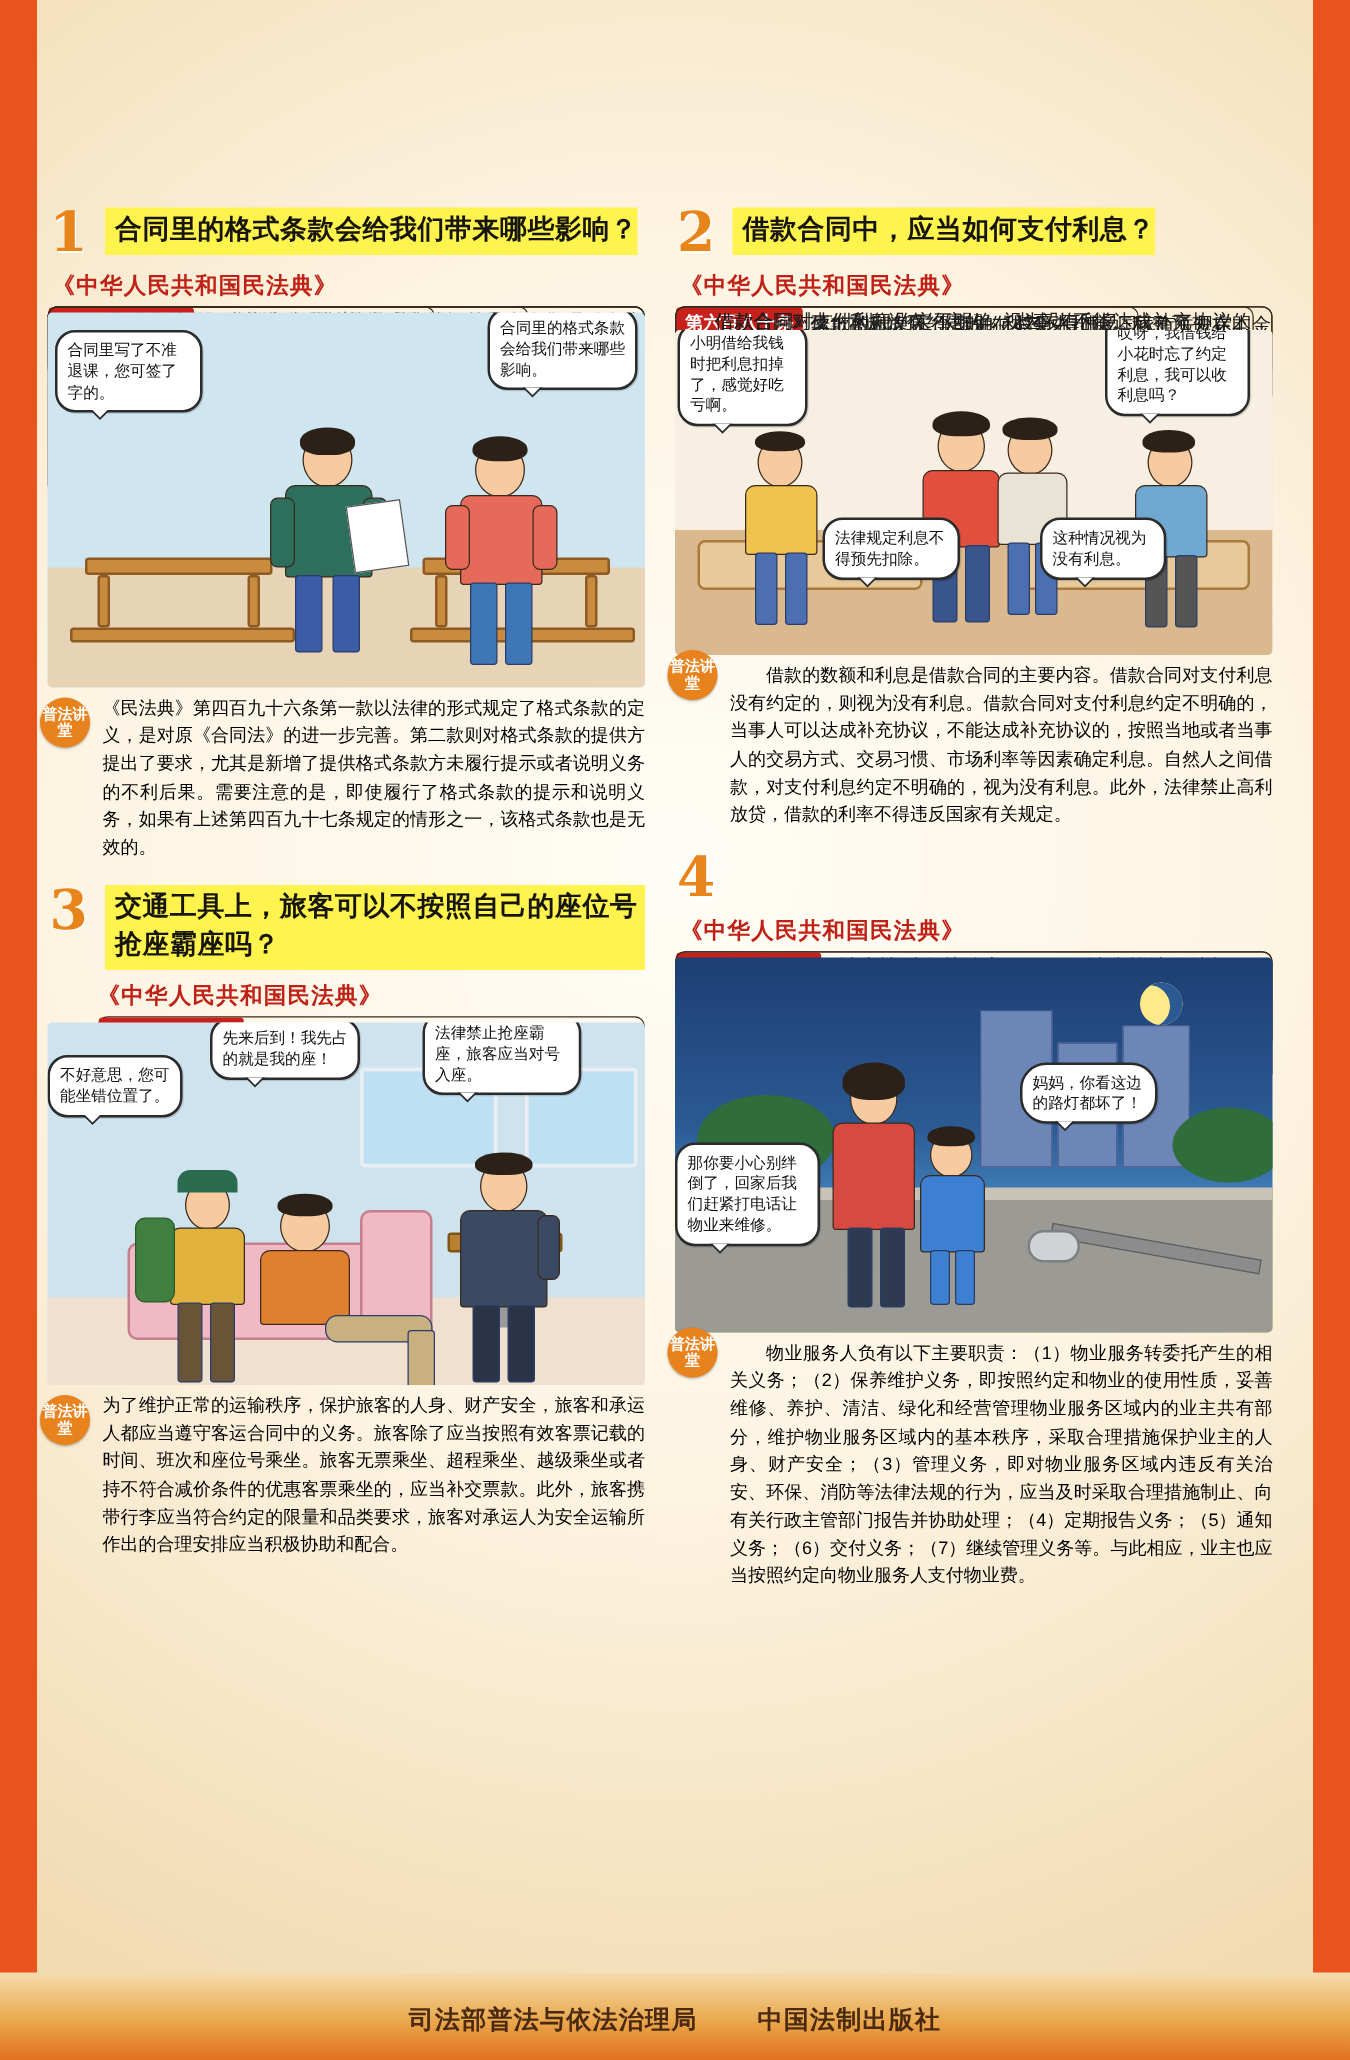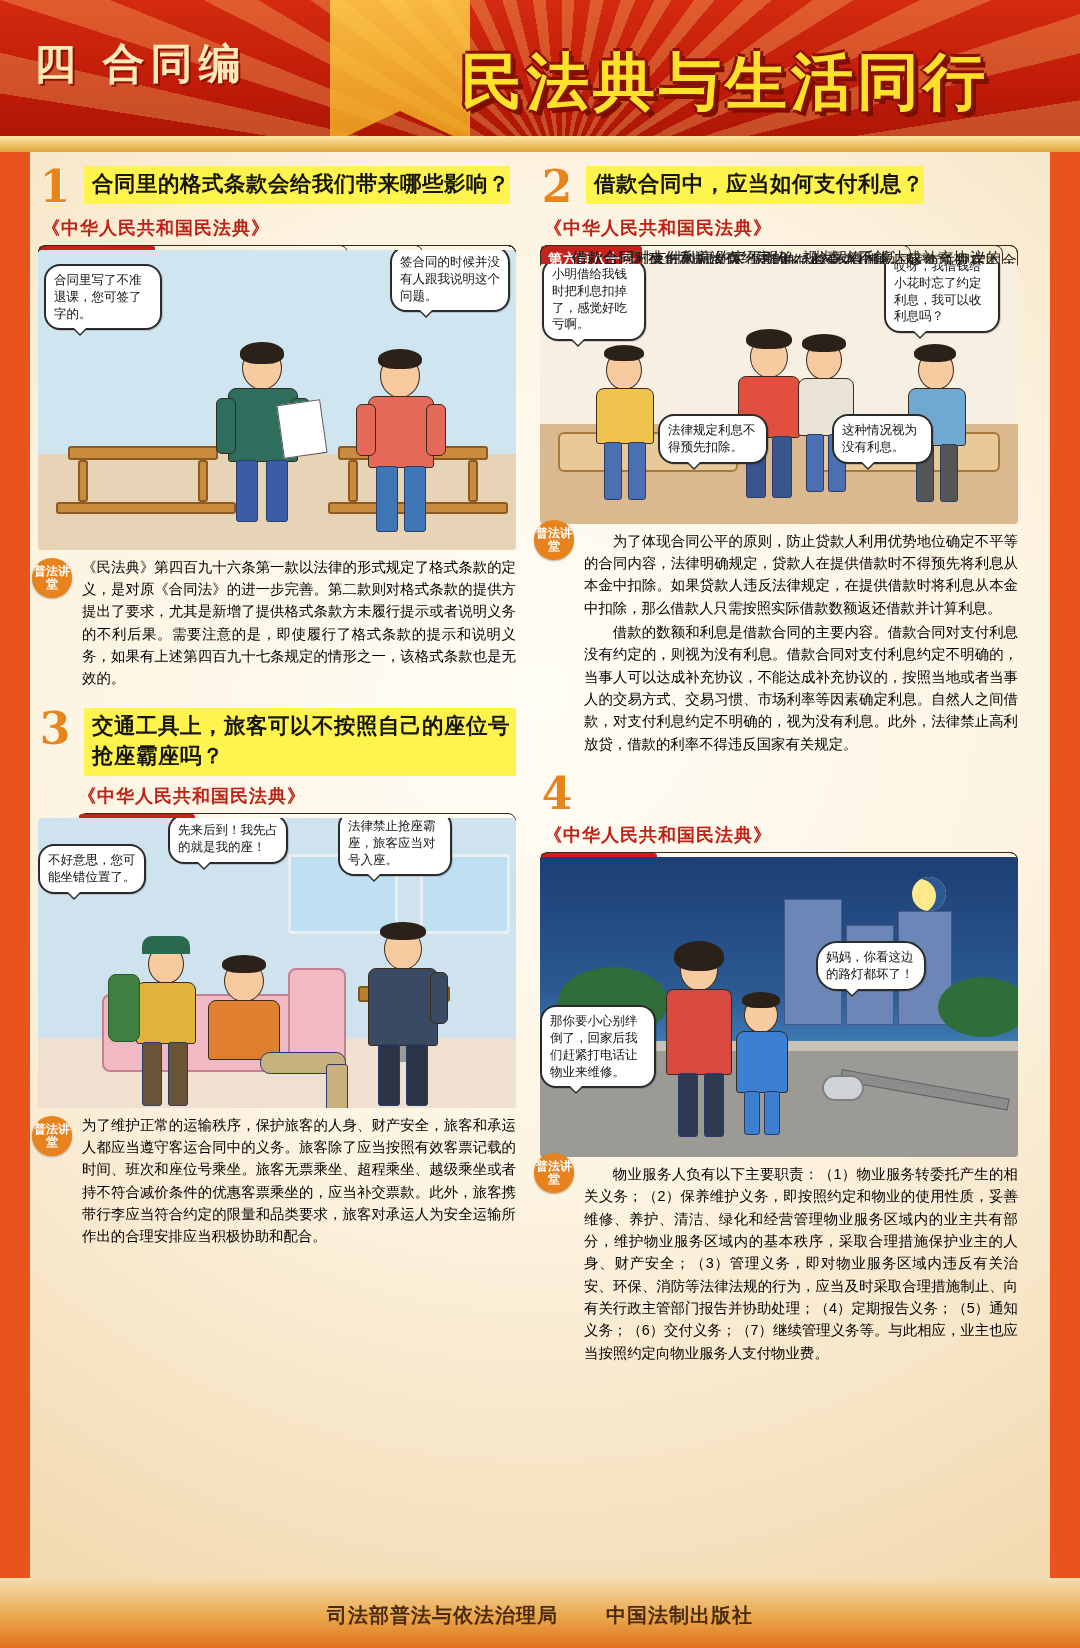--- a/index.html
+++ b/index.html
@@ -184,27 +184,20 @@
     font-size:20px; color:#4a2a10; font-weight:bold;
     font-family:"DejaVu Serif", serif;
     letter-spacing:1px;
   }
 </style>
 </head>
 <body>
 
 <div class="page">
 
-  <div class="header">
-    <div class="rays"></div>
-    <div class="ribbon"></div>
-    <div class="sec-label">四  合同编</div>
-    <div class="main-title">民法典与生活同行</div>
-    <div class="goldband"></div>
-  </div>
 
   <div class="cols">
 
     <div class="col col-left">
 
       <div>
         <div class="qhead">
           <div class="qnum">1</div>
           <div class="qtitle">合同里的格式条款会给我们带来哪些影响？</div>
         </div>
@@ -248,21 +241,21 @@
               <div class="head" style="left:12px;top:0;width:40px;height:44px;"></div>
               <div class="hair" style="left:10px;top:-5px;width:44px;height:20px;"></div>
               <div class="body" style="left:0;top:42px;width:66px;height:72px;background:#e56a5a;"></div>
               <div class="arm" style="left:-12px;top:50px;width:20px;height:52px;background:#e56a5a;"></div>
               <div class="arm" style="left:58px;top:50px;width:20px;height:52px;background:#e56a5a;"></div>
               <div class="leg" style="left:8px;top:112px;width:22px;height:66px;background:#3f76b5;"></div>
               <div class="leg" style="left:36px;top:112px;width:22px;height:66px;background:#3f76b5;"></div>
             </div>
 
             <div class="bubble b-down" style="left:6px;top:14px;width:118px;">合同里写了不准退课，您可签了字的。</div>
-            <div class="bubble b-down" style="left:352px;top:-4px;width:120px;">签合同的时候并没有人跟我说明这个问题。</div>
+            <div class="bubble b-down" style="left:352px;top:-4px;width:120px;">合同里的格式条款会给我们带来哪些影响。</div>
           </div>
         </div>
 
         <div class="explain">
           <div class="stamp" style="top:2px;">普法讲堂</div>
           <p>《民法典》第四百九十六条第一款以法律的形式规定了格式条款的定义，是对原《合同法》的进一步完善。第二款则对格式条款的提供方提出了要求，尤其是新增了提供格式条款方未履行提示或者说明义务的不利后果。需要注意的是，即使履行了格式条款的提示和说明义务，如果有上述第四百九十七条规定的情形之一，该格式条款也是无效的。</p>
         </div>
       </div>
 
       <div style="margin-top:18px;">
@@ -306,21 +299,21 @@
               <div class="head" style="left:16px;top:0;width:38px;height:42px;"></div>
               <div class="hair" style="left:12px;top:-6px;width:46px;height:18px;"></div>
               <div class="body" style="left:0;top:40px;width:70px;height:78px;background:#3a4a63;"></div>
               <div class="arm" style="left:62px;top:44px;width:18px;height:52px;background:#3a4a63;"></div>
               <div class="leg" style="left:10px;top:116px;width:22px;height:62px;background:#2b3346;"></div>
               <div class="leg" style="left:38px;top:116px;width:22px;height:62px;background:#2b3346;"></div>
             </div>
 
             <div class="bubble b-down" style="left:0px;top:26px;width:108px;">不好意思，您可能坐错位置了。</div>
             <div class="bubble b-down" style="left:130px;top:-4px;width:120px;">先来后到！我先占的就是我的座！</div>
-            <div class="bubble b-down" style="left:300px;top:-8px;width:114px;">法律禁止抢座霸座，旅客应当对号入座。</div>
+            <div class="bubble b-down" style="left:300px;top:-8px;width:127px;">法律禁止抢座霸座，旅客应当对号入座。</div>
           </div>
         </div>
 
         <div class="explain">
           <div class="stamp" style="top:2px;">普法讲堂</div>
           <p>为了维护正常的运输秩序，保护旅客的人身、财产安全，旅客和承运人都应当遵守客运合同中的义务。旅客除了应当按照有效客票记载的时间、班次和座位号乘坐。旅客无票乘坐、超程乘坐、越级乘坐或者持不符合减价条件的优惠客票乘坐的，应当补交票款。此外，旅客携带行李应当符合约定的限量和品类要求，旅客对承运人为安全运输所作出的合理安排应当积极协助和配合。</p>
         </div>
       </div>
 
     </div>
@@ -383,21 +376,20 @@
 
             <div class="bubble b-down" style="left:2px;top:-6px;width:104px;">小明借给我钱时把利息扣掉了，感觉好吃亏啊。</div>
             <div class="bubble b-down" style="left:344px;top:-14px;width:116px;">哎呀，我借钱给小花时忘了约定利息，我可以收利息吗？</div>
             <div class="bubble b-down" style="left:118px;top:150px;width:110px;">法律规定利息不得预先扣除。</div>
             <div class="bubble b-down" style="left:292px;top:150px;width:101px;">这种情况视为没有利息。</div>
           </div>
         </div>
 
         <div class="explain">
           <div class="stamp" style="top:-10px;">普法讲堂</div>
-          <p class="indent">为了体现合同公平的原则，防止贷款人利用优势地位确定不平等的合同内容，法律明确规定，贷款人在提供借款时不得预先将利息从本金中扣除。如果贷款人违反法律规定，在提供借款时将利息从本金中扣除，那么借款人只需按照实际借款数额返还借款并计算利息。</p>
           <p class="indent">借款的数额和利息是借款合同的主要内容。借款合同对支付利息没有约定的，则视为没有利息。借款合同对支付利息约定不明确的，当事人可以达成补充协议，不能达成补充协议的，按照当地或者当事人的交易方式、交易习惯、市场利率等因素确定利息。自然人之间借款，对支付利息约定不明确的，视为没有利息。此外，法律禁止高利放贷，借款的利率不得违反国家有关规定。</p>
         </div>
       </div>
 
       <div style="margin-top:18px;">
         <div class="qhead">
           <div class="qnum">4</div>
         </div>
         <div class="lawname">《中华人民共和国民法典》</div>
         <p class="body">

